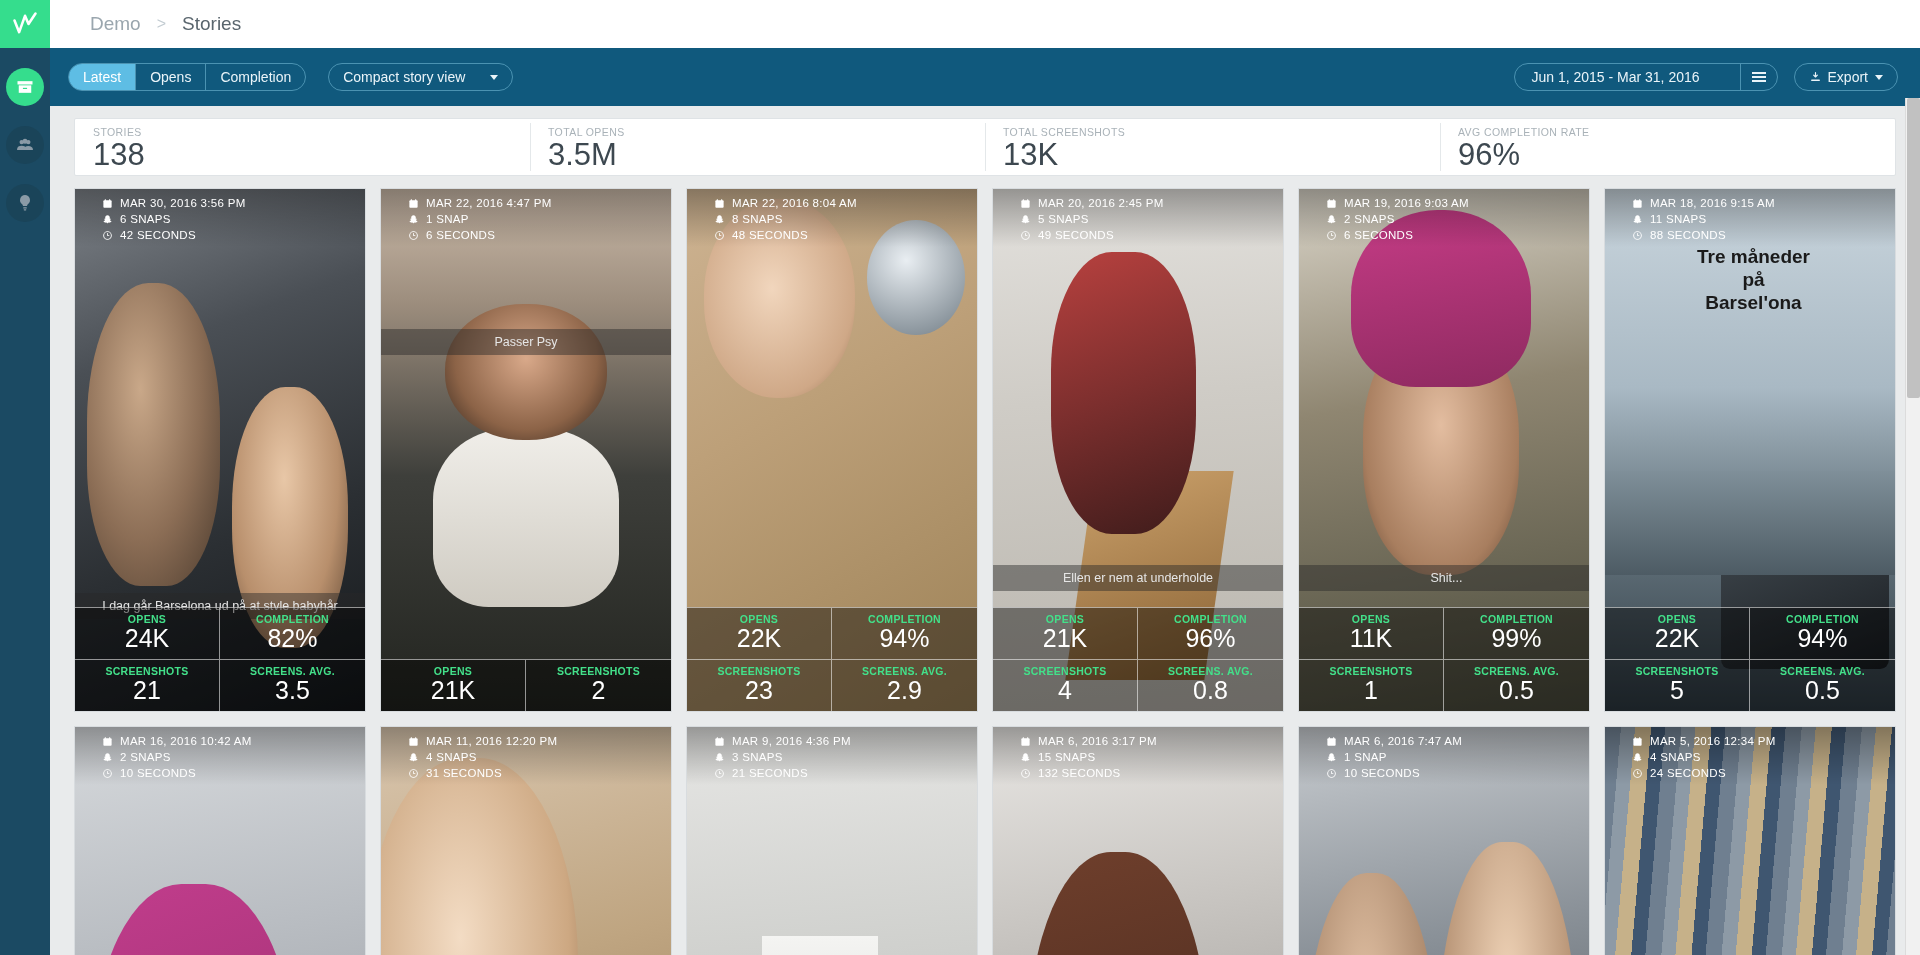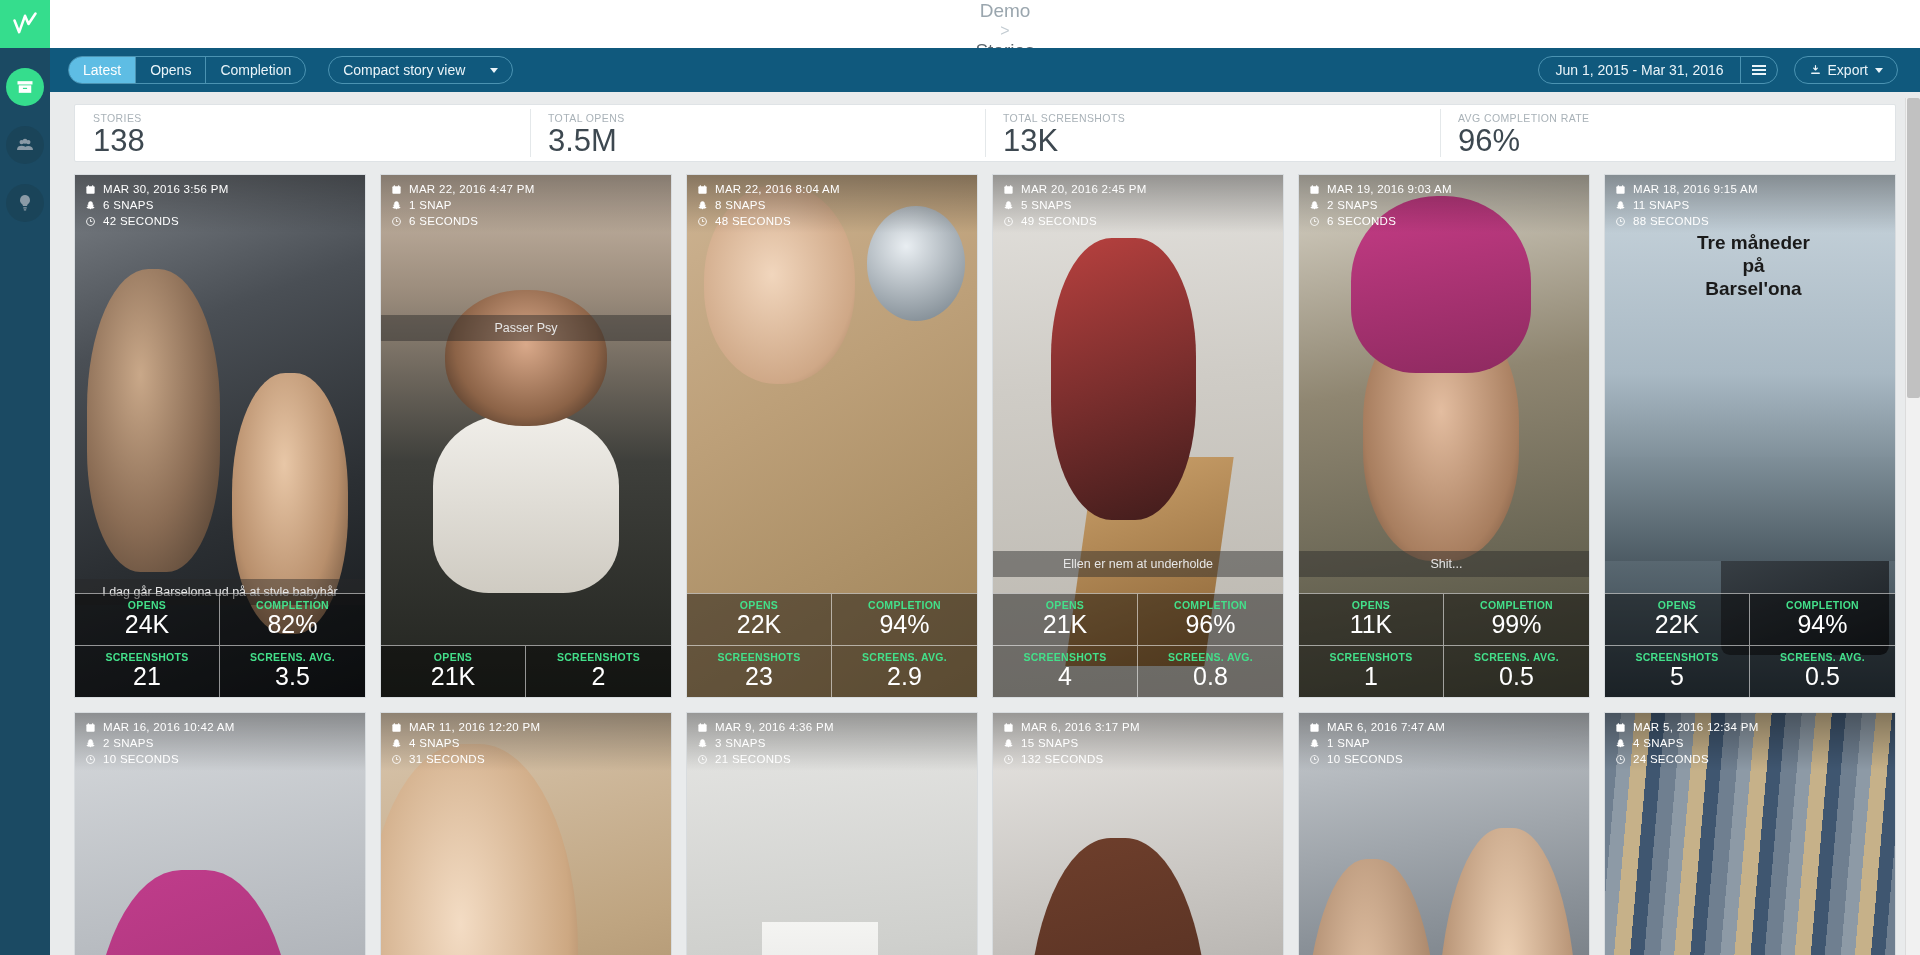--- a/index.html
+++ b/index.html
@@ -29,47 +29,47 @@
   .nav-btn svg { width: 20px; height: 20px; }
   .nav-btn.active svg { fill: #ffffff; }
   .nav-btn:not(.active) svg { fill: #8a9aa6; }
 
   
   #main { flex: 1; height: 955px; display: flex; flex-direction: column; position: relative; }
 
   
   #breadcrumb {
     height: 48px; background: #ffffff; display: flex; align-items: center;
-    padding-left: 40px; font-size: 19px; color: #8d9aa3; flex-shrink: 0; flex-direction: column;
+    padding-left: 40px; font-size: 19px; color: #8d9aa3; flex-shrink: 0;
   }
   #breadcrumb .crumb-link { color: #9aa6ae; cursor: pointer; }
   #breadcrumb .crumb-sep { margin: 0 16px; color: #c3ccd2; font-size: 16px; }
   #breadcrumb .crumb-cur { color: #5a666e; }
 
   
   #toolbar {
-    height: 44px; background: #10597d; display: flex; align-items: center;
+    height: 58px; background: #10597d; display: flex; align-items: center;
     padding: 0 22px 0 18px; flex-shrink: 0; position: relative;
   }
   .btn-group { display: flex; border: 1px solid #4b93b2; border-radius: 16px; overflow: hidden; height: 28px; }
   .btn-group .seg {
     padding: 0 14px; height: 26px; line-height: 26px; font-size: 14px;
     color: #eaf4f9; background: transparent; cursor: pointer; border-right: 1px solid #4b93b2;
   }
   .btn-group .seg:last-child { border-right: none; }
   .btn-group .seg.active { background: #5ebde4; color: #ffffff; }
   .pill {
     margin-left: 22px; border: 1px solid #4b93b2; border-radius: 16px; height: 28px;
     display: flex; align-items: center; padding: 0 14px; color: #eaf4f9; font-size: 14px; cursor: pointer; gap: 18px;
   }
   .caret { margin-left: 7px; border-left: 4px solid transparent; border-right: 4px solid transparent; border-top: 5px solid #eaf4f9; }
   .toolbar-right { margin-left: auto; display: flex; align-items: center; }
   .daterange {
     border: 1px solid #4b93b2; border-radius: 16px; height: 28px; display: flex; align-items: center;
-    color: #eaf4f9; font-size: 14px; overflow: hidden;
+    color: #eaf4f9; font-size: 14px; overflow: hidden; gap: 24px;
   }
   .daterange .range-label { padding: 0 16px; cursor: pointer; white-space: nowrap; }
   .daterange .range-menu { border-left: 1px solid #4b93b2; padding: 0 11px; height: 100%; display: flex; align-items: center; cursor: pointer; }
   .hamburger { width: 14px; display: flex; flex-direction: column; gap: 2px; }
   .hamburger i { display: block; height: 2px; background: #eaf4f9; }
   .export-btn {
     margin-left: 16px; border: 1px solid #4b93b2; border-radius: 16px; height: 28px;
     display: flex; align-items: center; padding: 0 14px; color: #eaf4f9; font-size: 14px; cursor: pointer;
   }
   .dl-icon { margin-right: 6px; display: inline-flex; }
@@ -90,21 +90,21 @@
   .stat-value { font-size: 31px; color: #3d4850; line-height: 34px; font-weight: 300; }
 
   
   #grid { display: grid; grid-template-columns: repeat(6, 1fr); gap: 14px; }
   .card {
     position: relative; height: 524px; overflow: hidden;
     border: 1px solid #d8dcdf; background: #6c7379; cursor: pointer;
   }
   .card-photo { position: absolute; inset: 0; }
   .card-head {
-    position: absolute; left: 0; top: 0; right: 0; padding: 8px 10px 6px 10px; z-index: 3;
+    position: absolute; left: 0; top: 0; right: 0; padding: 8px 10px 6px 27px; z-index: 3;
     background: linear-gradient(to bottom, rgba(0,0,0,.34), rgba(0,0,0,0));
   }
   .meta-row { display: flex; align-items: center; color: #ffffff; font-size: 11.5px; letter-spacing: .3px; margin-bottom: 4px; }
   .meta-row:last-child { margin-bottom: 0; }
   .meta-row svg { width: 11px; height: 11px; margin-right: 7px; fill: #ffffff; flex: none; }
 
   .card-caption {
     position: absolute; left: 0; right: 0; z-index: 3; text-align: center;
     color: #e6e6e6; font-size: 12.5px; background: rgba(40,40,40,.45); padding: 6px 4px;
   }

